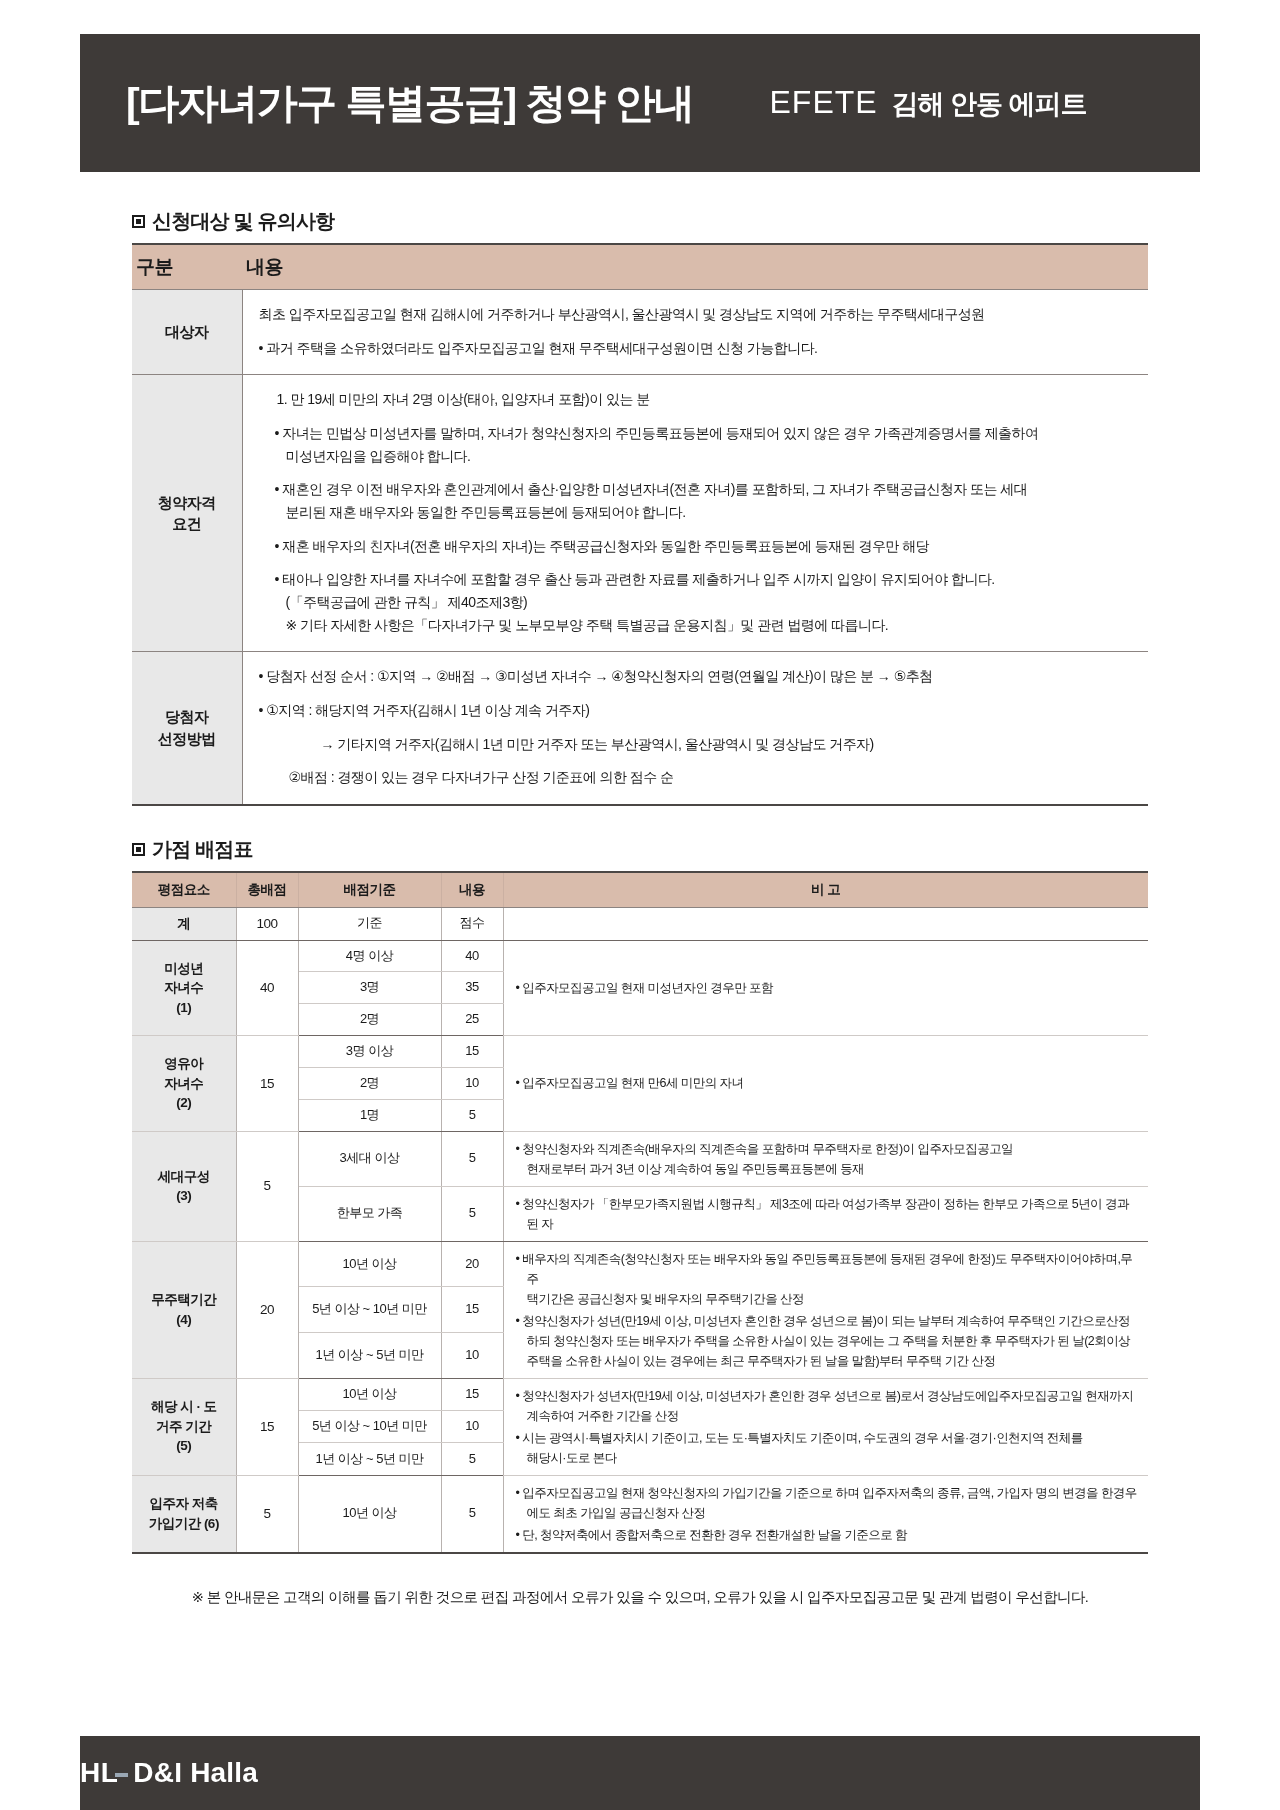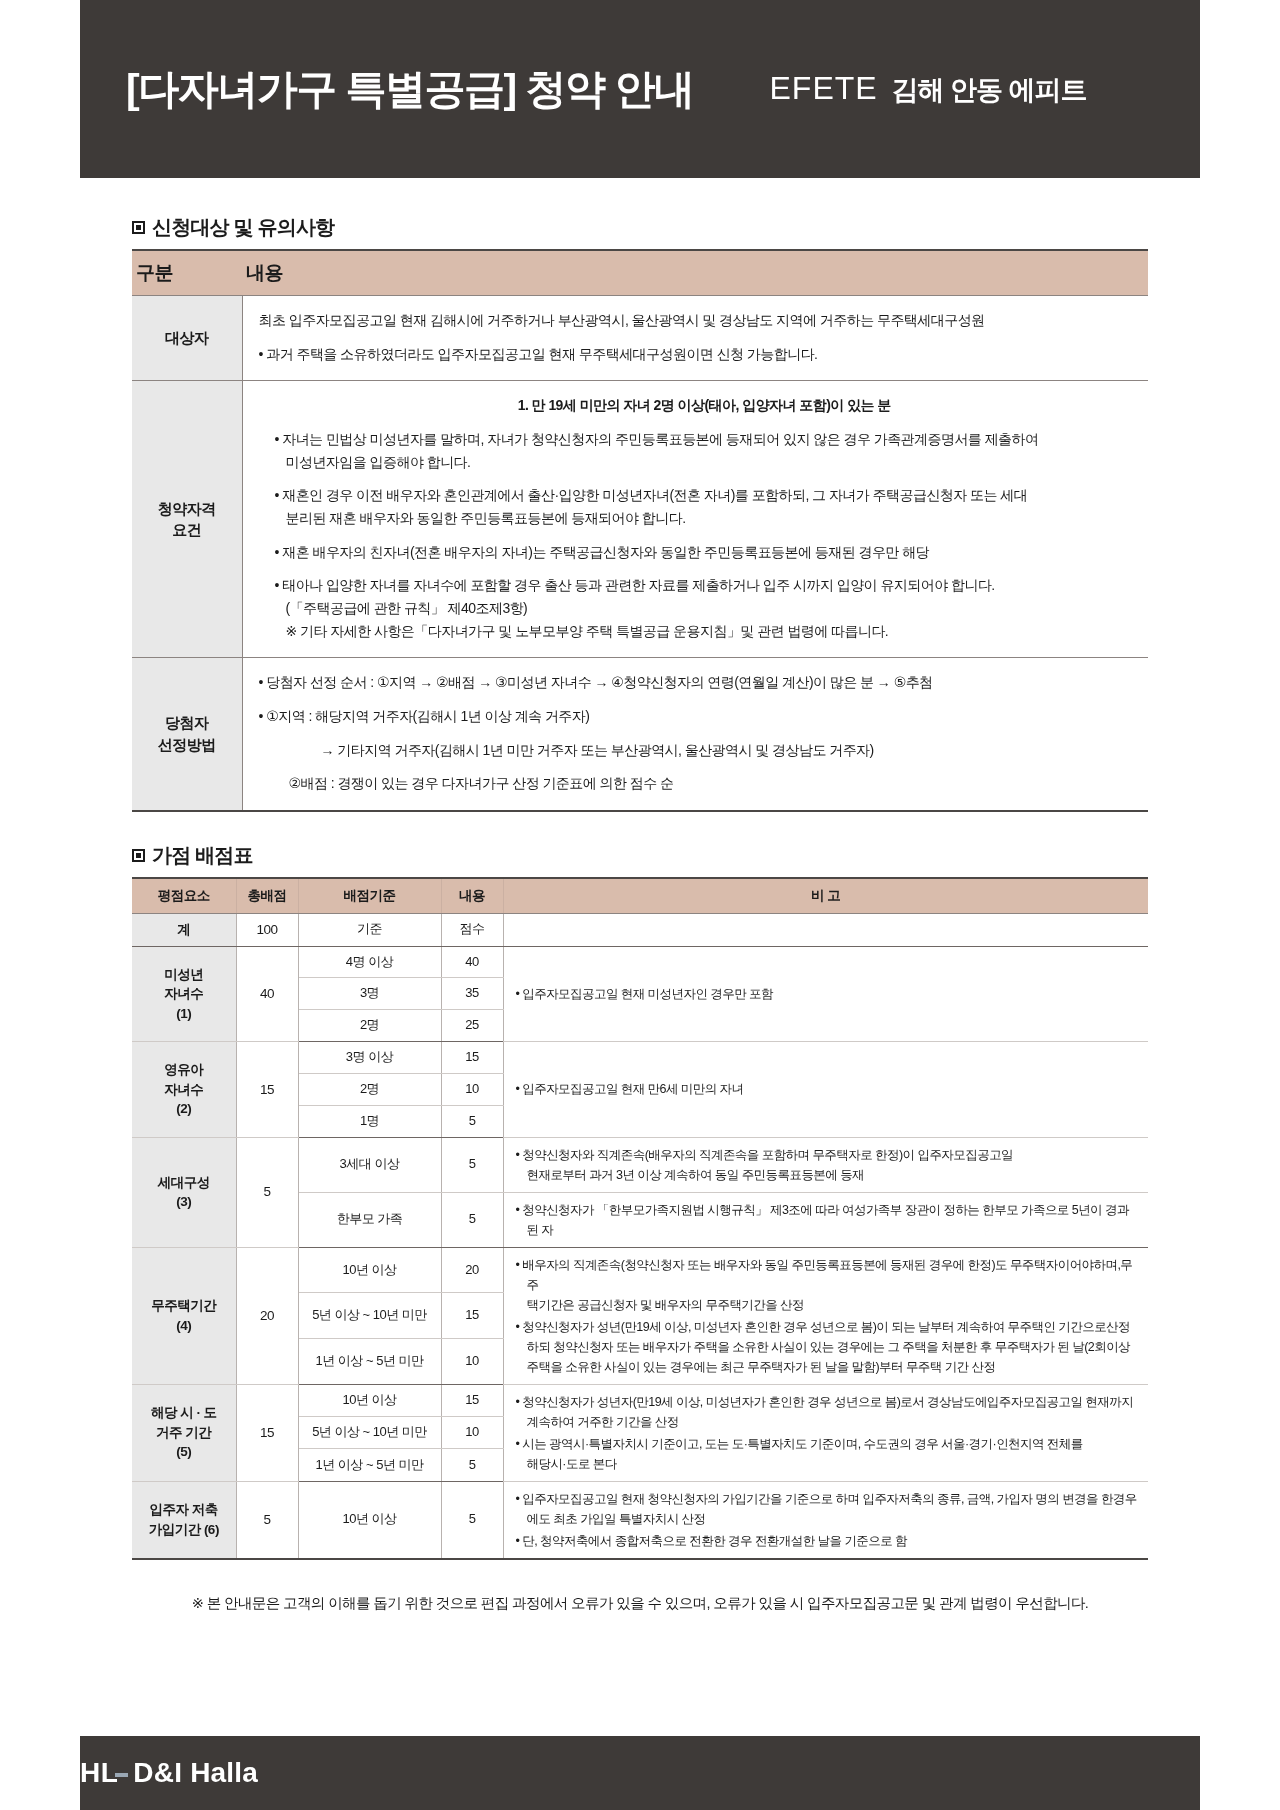--- a/index.html
+++ b/index.html
@@ -14,24 +14,25 @@
     width: 1120px;
     min-height: 1810px;
     background: #ffffff;
     position: relative;
     display: flex;
     flex-direction: column;
   }
   
   .top-header {
     background: #3e3a38;
-    height: 178px;
+    height: 138px;
     display: flex;
     align-items: center;
     padding: 0 46px;
+    margin-top: 34px;
   }
   .hdr-title {
     color: #ffffff;
     font-size: 41px;
     font-weight: bold;
     letter-spacing: -1.5px;
     white-space: nowrap;
   }
   .hdr-right {
     margin-left: 76px;
@@ -245,21 +246,21 @@
               <span class="ln ">최초 입주자모집공고일 현재 김해시에 거주하거나 부산광역시, 울산광역시 및 경상남도 지역에 거주하는 무주택세대구성원</span>
               <span class="ln ind1 gap-top">• 과거 주택을 소유하였더라도 입주자모집공고일 현재 무주택세대구성원이면 신청 가능합니다.</span>
             </td>
           </tr>
           <tr>
             <td class="lbl">
               <span class="ln">청약자격</span>
               <span class="ln">요건</span>
             </td>
             <td class="body">
-              <span class="ln ind4" style="font-weight: bold; text-align: center;">1. 만 19세 미만의 자녀 2명 이상(태아, 입양자녀 포함)이 있는 분</span>
+              <span class="ln ind4" style="font-weight: normal;">1. 만 19세 미만의 자녀 2명 이상(태아, 입양자녀 포함)이 있는 분</span>
               <span class="ln ind2 gap-top">• 자녀는 민법상 미성년자를 말하며, 자녀가 청약신청자의 주민등록표등본에 등재되어 있지 않은 경우 가족관계증명서를 제출하여</span>
               <span class="ln ind3">미성년자임을 입증해야 합니다.</span>
               <span class="ln ind2 gap-top">• 재혼인 경우 이전 배우자와 혼인관계에서 출산·입양한 미성년자녀(전혼 자녀)를 포함하되, 그 자녀가 주택공급신청자 또는 세대</span>
               <span class="ln ind3">분리된 재혼 배우자와 동일한 주민등록표등본에 등재되어야 합니다.</span>
               <span class="ln ind2 gap-top">• 재혼 배우자의 친자녀(전혼 배우자의 자녀)는 주택공급신청자와 동일한 주민등록표등본에 등재된 경우만 해당</span>
               <span class="ln ind2 gap-top">• 태아나 입양한 자녀를 자녀수에 포함할 경우 출산 등과 관련한 자료를 제출하거나 입주 시까지 입양이 유지되어야 합니다.</span>
               <span class="ln ind3">(「주택공급에 관한 규칙」 제40조제3항)</span>
               <span class="ln ind3">※ 기타 자세한 사항은「다자녀가구 및 노부모부양 주택 특별공급 운용지침」및 관련 법령에 따릅니다.</span>
             </td>
           </tr>
@@ -421,21 +422,21 @@
           <tr class="grp-end">
             <td class="factor" rowspan="1">
               <span class="ln">입주자 저축</span>
               <span class="ln">가입기간 (6)</span>
             </td>
             <td class="total" rowspan="1">5</td>
             <td>10년 이상</td>
             <td>5</td>
             <td class="note">
               <span class="nbul">• 입주자모집공고일 현재 청약신청자의 가입기간을 기준으로 하며 입주자저축의 종류, 금액, 가입자 명의 변경을 한경우</span>
-              <span class="nsub">에도 최초 가입일 특별자치시 산정</span>
+              <span class="nsub">에도 최초 가입일 공급신청자 산정</span>
               <span class="nbul nsp">• 단, 청약저축에서 종합저축으로 전환한 경우 전환개설한 날을 기준으로 함</span>
             </td>
           </tr>
         </tbody>
     </table>
 
     <div class="footnote">※ 본 안내문은 고객의 이해를 돕기 위한 것으로 편집 과정에서 오류가 있을 수 있으며, 오류가 있을 시 입주자모집공고문 및 관계 법령이 우선합니다.</div>
   </div>
 
   <div class="footer">

